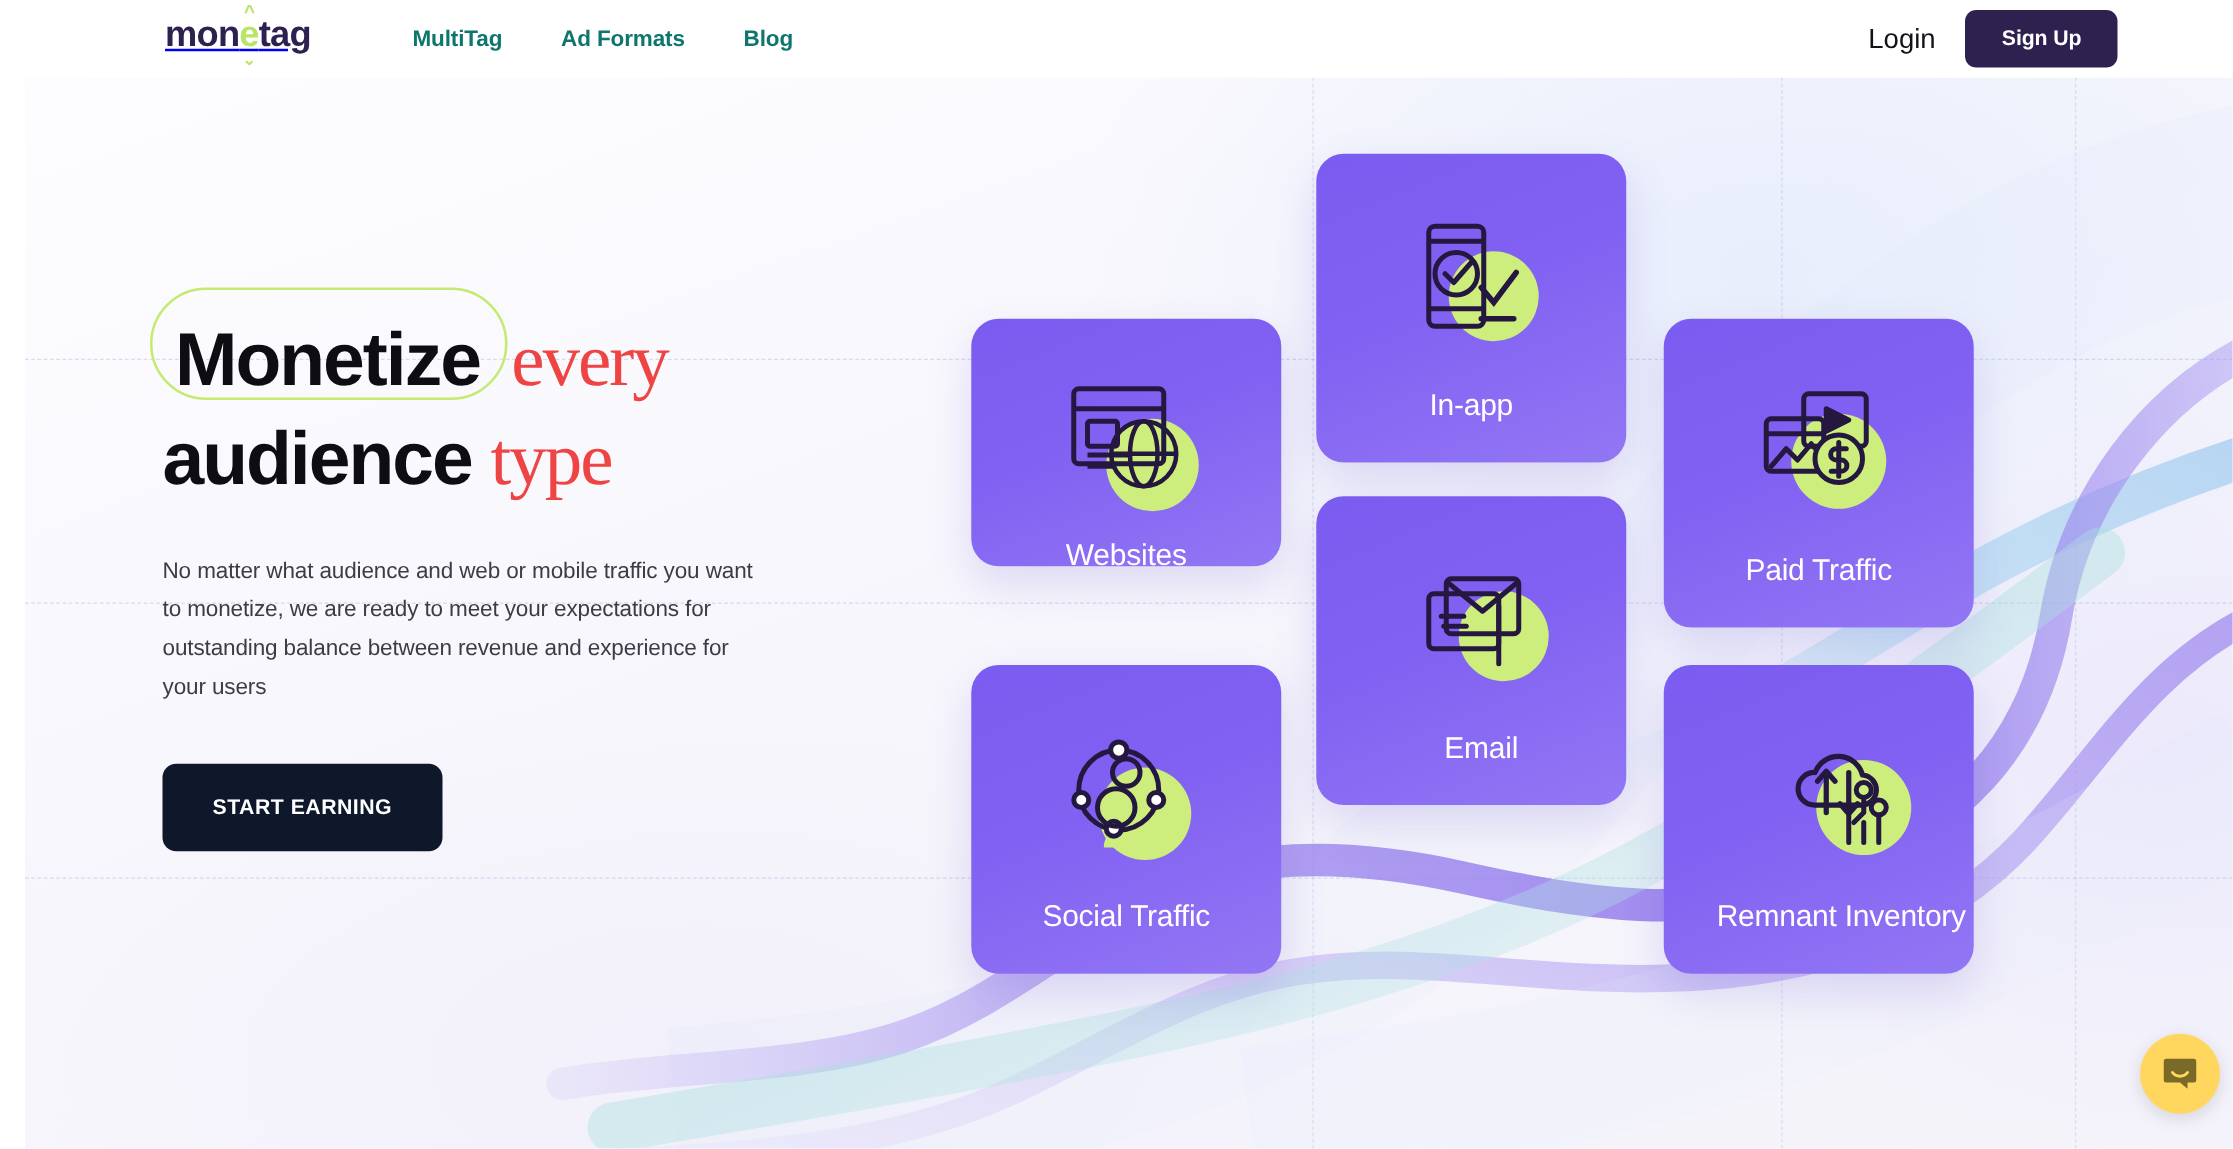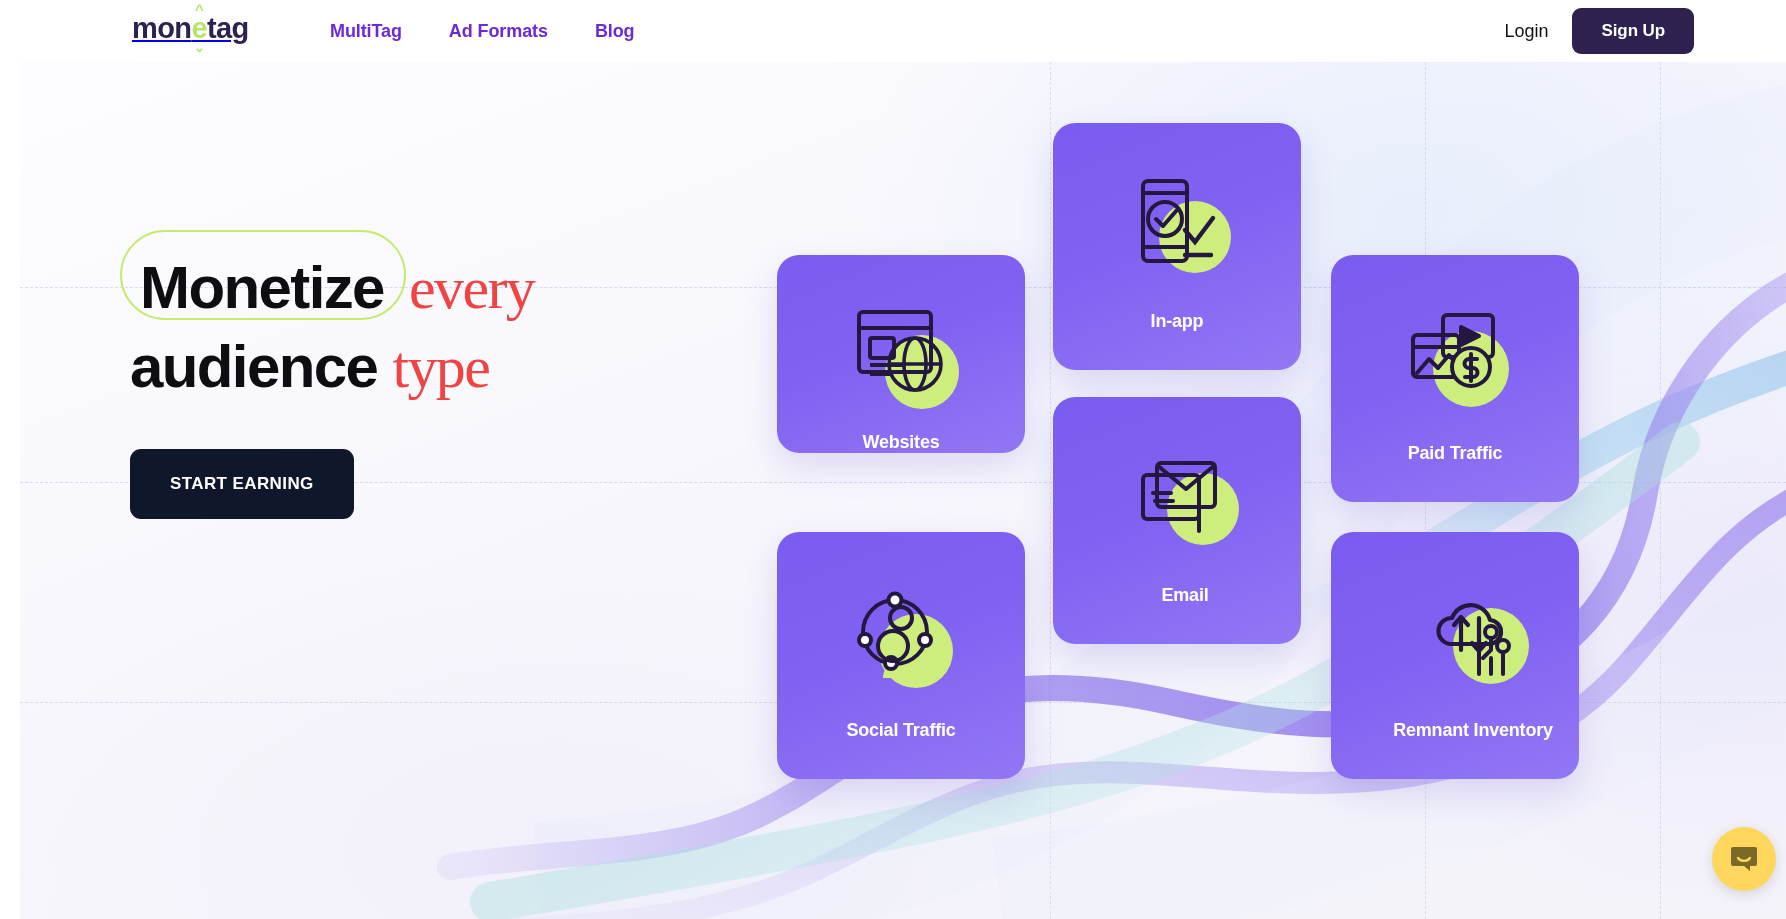--- a/index.html
+++ b/index.html
@@ -60,29 +60,29 @@
     font-size: 15px; color: #b9e46a; line-height: 1;
   }
   .logo-e .chev {
     position: absolute; left: 50%; bottom: -11px;
     transform: translateX(-50%);
     font-size: 13px; color: #b9e46a; line-height: 1;
   }
   .nav { position: absolute; left: 310px; top: 0; height: 62px;
     display: flex; align-items: center; gap: 47px; }
   .nav a {
-    font-size: 18px; font-weight: 600; color: #6d28d9;
+    font-size: 18px; font-weight: 600; color: #0f766e;
     text-decoration: none; letter-spacing: -0.1px;
   }
   .header-right {
     position: absolute; right: 112px; top: 0; height: 62px;
     display: flex; align-items: center; gap: 24px;
   }
   .login-link {
-    font-size: 18px; font-weight: 500; color: #111318;
+    font-size: 22px; font-weight: 500; color: #111318;
     text-decoration: none;
   }
   .signup-btn {
     background: #2e2150; color: #ffffff;
     font-size: 17px; font-weight: 700;
     padding: 13px 29px; border: none; border-radius: 9px;
     cursor: pointer; letter-spacing: -0.1px;
   }
 
   
@@ -130,21 +130,21 @@
     align-items: center;
     cursor: pointer;
     overflow: hidden;
   }
   .card-icon {
     position: relative;
     width: 112px; height: 112px;
     display: flex; align-items: center; justify-content: center;
   }
   .card-label {
-    color: #ffffff; font-size: 18px; font-weight: 700;
+    color: #ffffff; font-size: 24px; font-weight: 400;
     letter-spacing: -0.2px; text-align: center;
     width: 100%;
   }
   .green-blob {
     position: absolute;
     background: #cdee7d;
     border-radius: 50%;
     z-index: 0;
   }
   .card-icon svg { position: relative; z-index: 1; overflow: visible; }
@@ -264,20 +264,21 @@
         <span class="ring"></span>
         <span>Monetize</span>
       </span>
       <span class="light">every</span>
       <span class="line2">
         <span class="b">audience</span>
         <span class="light">type</span>
       </span>
     </h1>
 
+    <p class="sub">No matter what audience and web or mobile traffic you want to monetize, we are ready to meet your expectations for outstanding balance between revenue and experience for your users</p>
 
     <button class="cta">START EARNING</button>
   </div>
 
   <div class="cards">
 
     <div class="card" id="card-websites">
       <div class="card-icon">
         <div class="green-blob" style="width:74px;height:74px;left:40px;top:34px;"></div>
         <svg width="104" height="100" viewBox="0 0 104 100">

